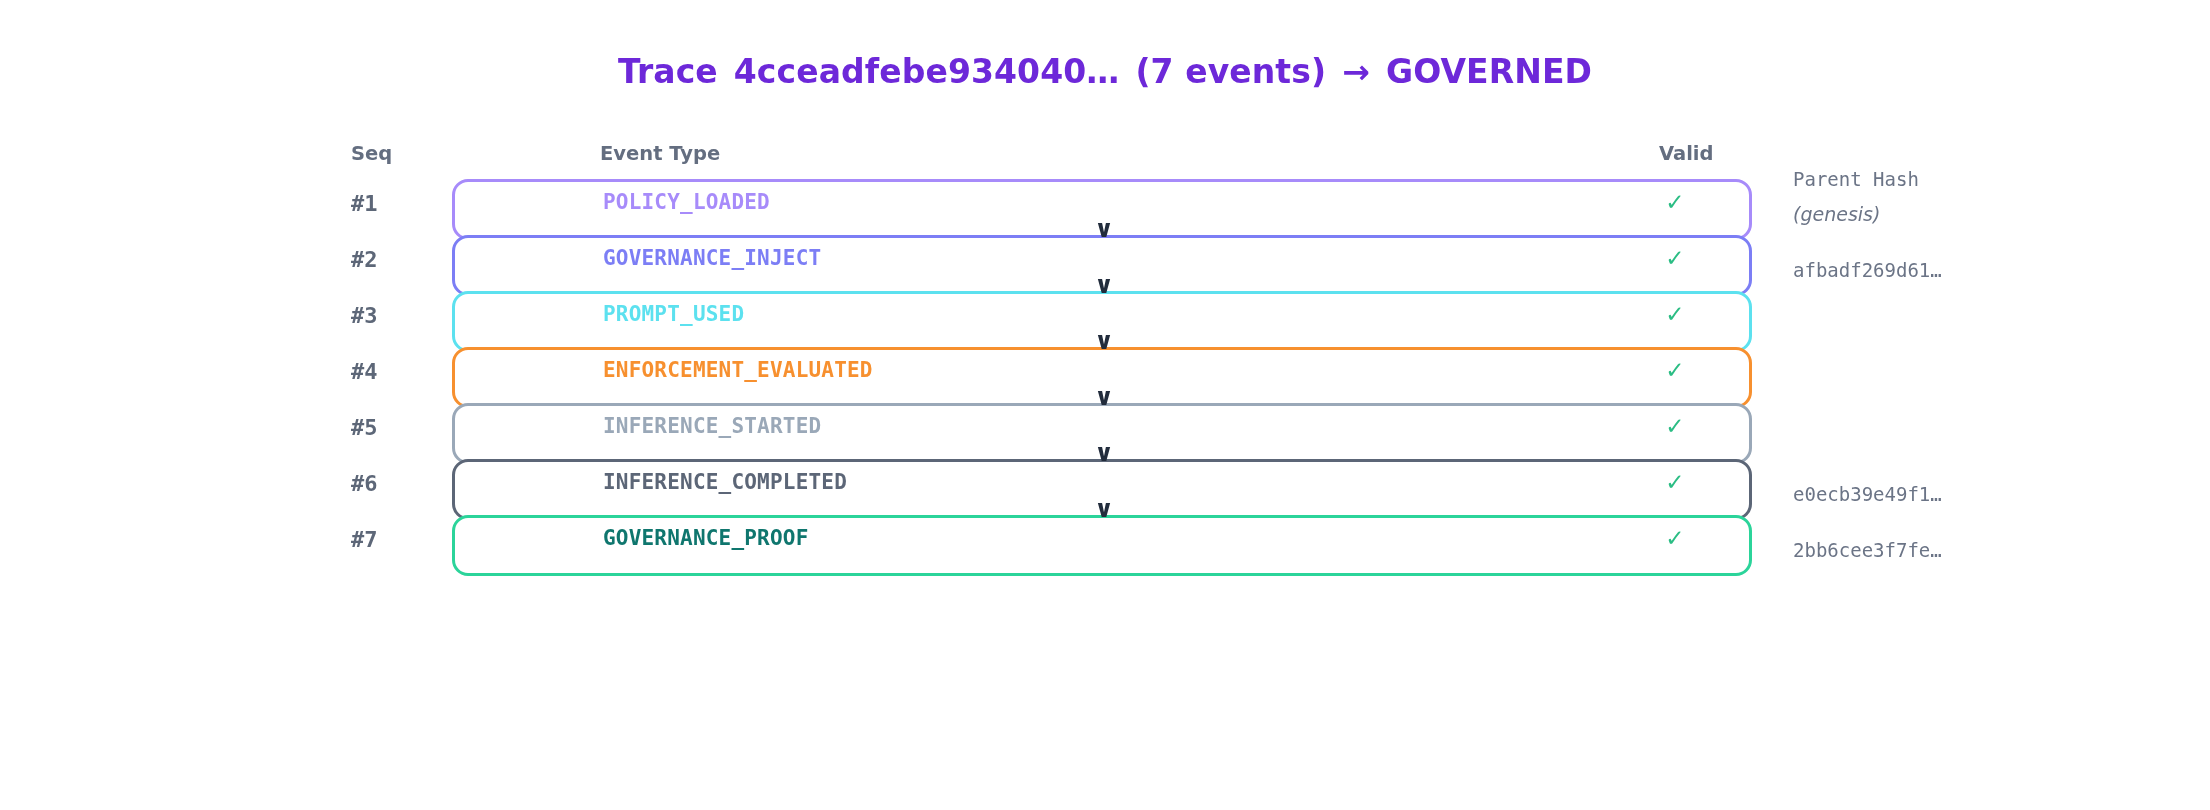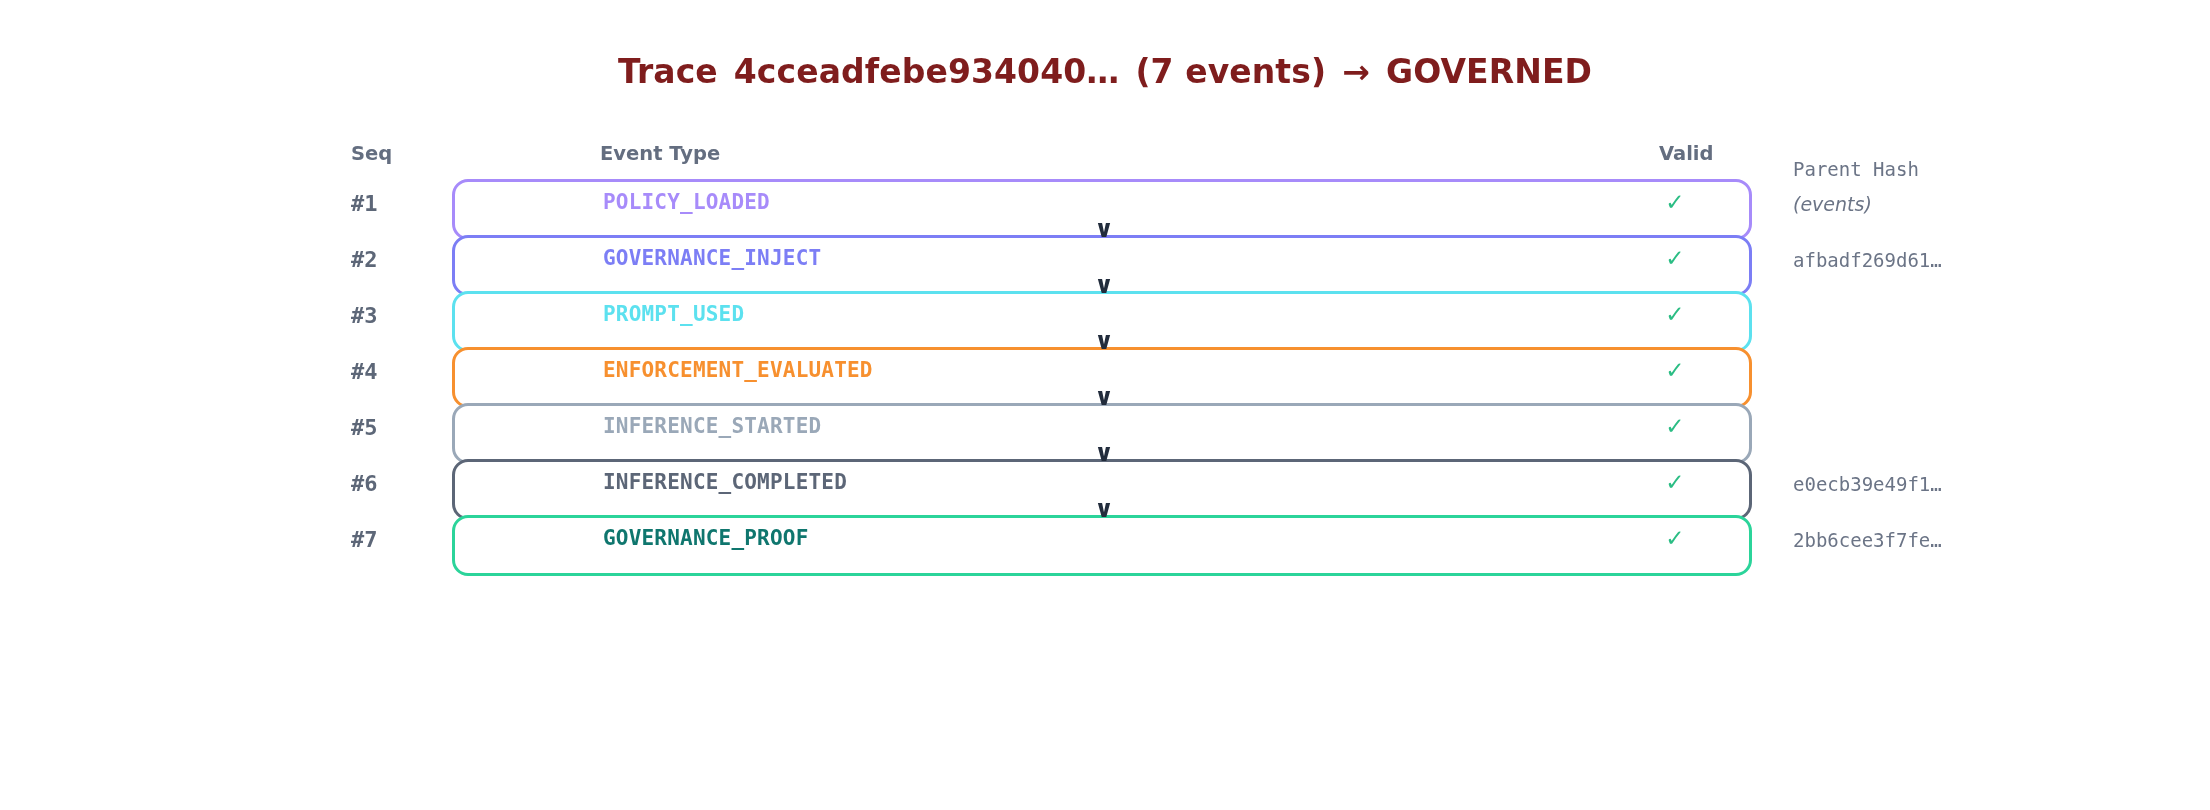--- a/index.html
+++ b/index.html
@@ -24,21 +24,21 @@
     width: 2210px;
     text-align: center;
     white-space: nowrap;
   }
   .trace-title {
     display: inline-block;
     font-family: "DejaVu Sans", sans-serif;
     font-size: 33px;
     font-weight: 700;
     letter-spacing: 0.1px;
-    color: #7f1d1d;
+    color: #6d28d9;
     line-height: 40px;
   }
   .trace-title .seg { display: inline; }
   .trace-title .gap { display: inline-block; width: 16px; }
 
   
   .table-wrap {
     position: absolute;
     top: 0;
     left: 0;
@@ -130,21 +130,21 @@
     text-align: center;
     font-family: "DejaVu Sans", sans-serif;
     font-size: 23px;
     font-weight: 400;
     color: #2bbd84;
   }
 
   .phash {
     position: absolute;
     left: 1793px;
-    top: 0;
+    top: 10px;
     height: 56px;
     line-height: 56px;
     font-family: "DejaVu Sans Mono", monospace;
     font-size: 19px;
     font-weight: 400;
     color: #6b7486;
     white-space: nowrap;
   }
   .phash.genesis {
     font-style: italic;
@@ -186,21 +186,21 @@
     <div class="col-head phash">Parent Hash</div>
   </div>
 
   <div class="rows" id="rows-container">
       <div class="evt-row" style="top: 176px;">
         <div class="seq-label">#1</div>
         <div class="evt-box" style="border-color: rgb(167, 139, 250);">
           <div class="evt-name" style="color: rgb(167, 139, 250);">POLICY_LOADED</div>
           <div class="valid-mark">✓</div>
         </div>
-        <div class="phash genesis">(events)</div>
+        <div class="phash genesis">(genesis)</div>
       </div>
       <div class="connector" style="top: 216px; color: rgb(34, 44, 60);">∨</div>
       <div class="evt-row" style="top: 232px;">
         <div class="seq-label">#2</div>
         <div class="evt-box" style="border-color: rgb(124, 126, 245);">
           <div class="evt-name" style="color: rgb(124, 126, 245);">GOVERNANCE_INJECT</div>
           <div class="valid-mark">✓</div>
         </div>
         <div class="phash">afbadf269d61…</div>
       </div>

